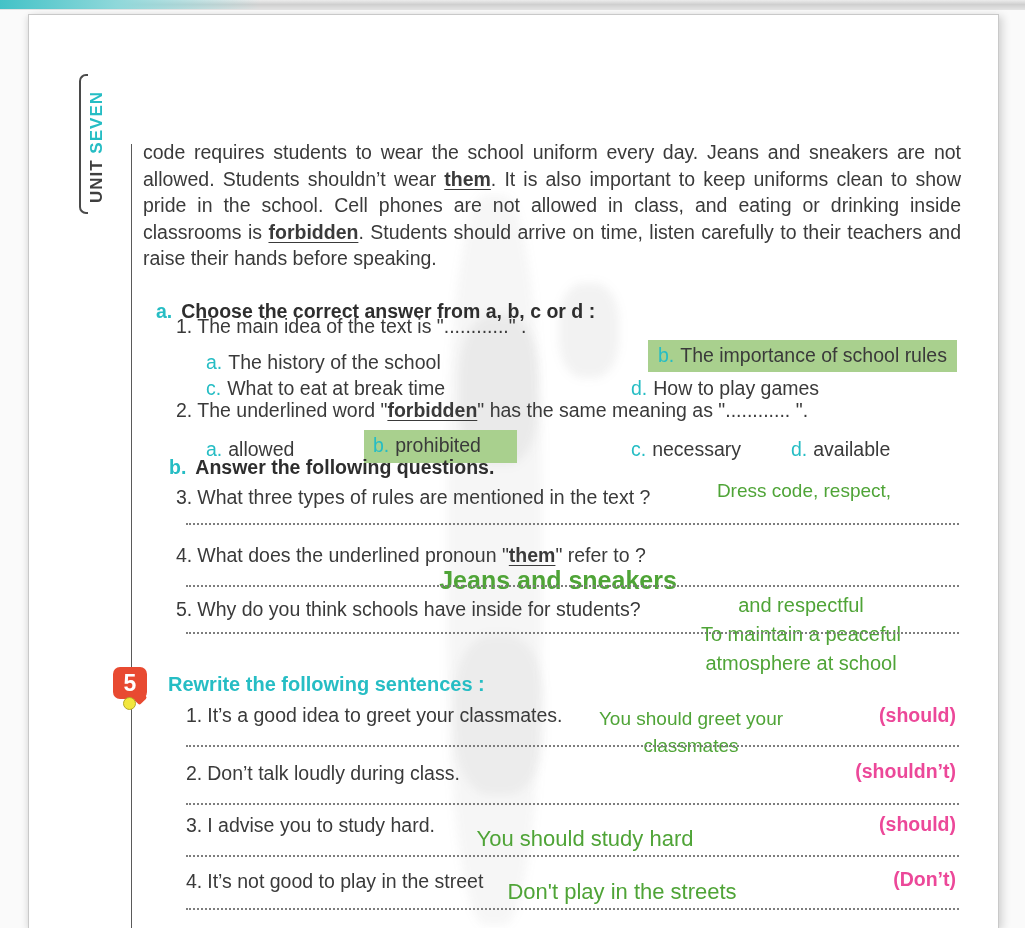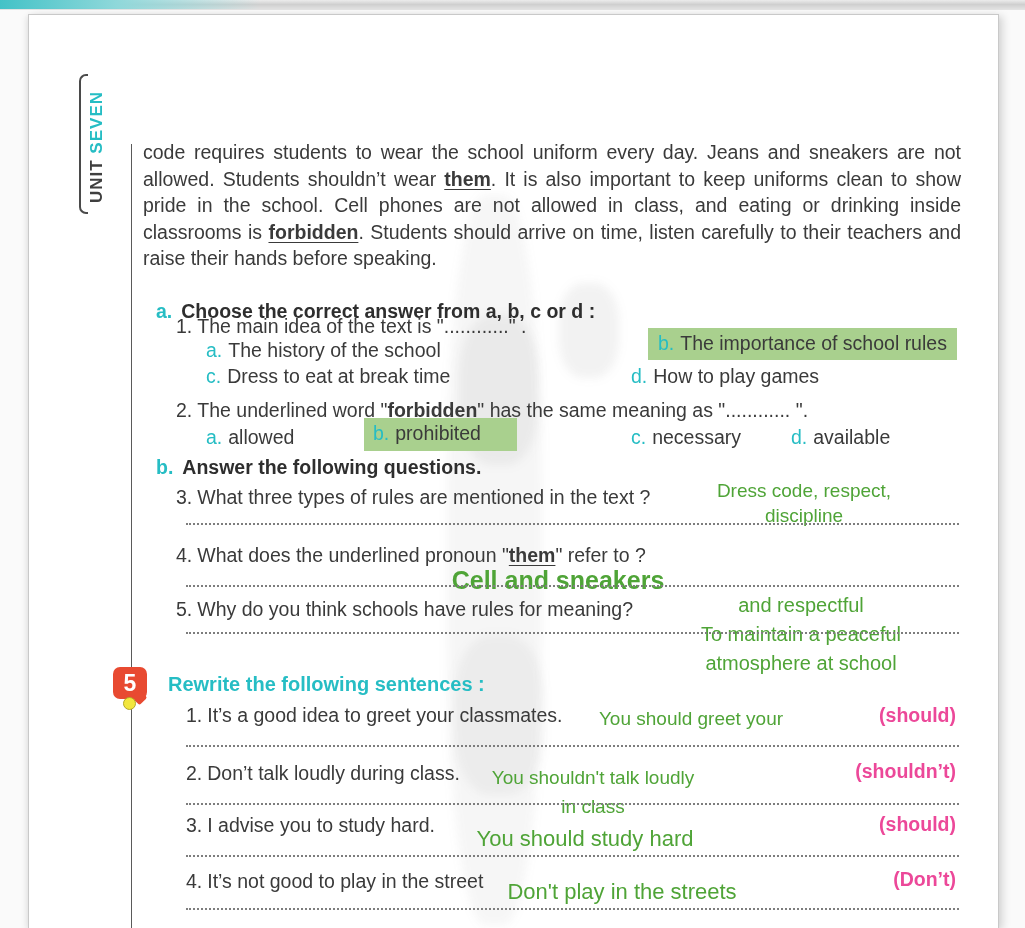--- a/index.html
+++ b/index.html
@@ -33,21 +33,21 @@
   .vline { left:102px; top:129px; width:0; height:785px; border-left:1.5px solid #5a5a5a; }
 
   .passage { left:114px; top:124px; width:818px; font-size:19.5px; line-height:26.5px;
     color:#3a3a3a; text-align:justify; }
   .bu { font-weight:bold; text-decoration:underline; text-underline-offset:3px; }
 
   .sec-head { font-size:19.5px; font-weight:bold; color:#2e2e2e; white-space:nowrap; }
   .sec-letter { color:#26bdc4; margin-right:9px; font-weight:bold; }
   .q-row { font-size:19.5px; color:#3a3a3a; white-space:nowrap; }
   .q-num { margin-right:5px; }
-  .opt { font-size:19.5px; color:#3a3a3a; white-space:nowrap; }
+  .opt { font-size:19.5px; color:#3a3a3a; white-space:nowrap;margin-top:12px; }
   .opt-letter { color:#26bdc4; margin-right:6px; }
   .hl { background:#a9d08e; }
   .dotline { border-bottom:2px dotted #7d7d7d; height:0; }
   .green { color:#4fa437; text-align:center; white-space:nowrap; }
   .hint { font-size:19.5px; font-weight:bold; color:#ec4899; white-space:nowrap; }
 
   .badge { left:84px; top:652px; width:34px; height:32px; background:#e84a31;
     border-radius:7px; color:#ffffff; font-weight:bold; font-size:23px;
     display:flex; align-items:center; justify-content:center; z-index:3; }
   .badge::after { content:""; position:absolute; right:2px; bottom:-4px;
@@ -76,67 +76,63 @@
     <div class="abs vline"></div>
 
     <p class="abs passage"><span>code requires students to wear the school uniform every day. Jeans and sneakers are not allowed. Students shouldn’t wear </span><span class="bu">them</span><span>. It is also important to keep uniforms clean to show pride in the school. Cell phones are not allowed in class, and eating or drinking inside classrooms is </span><span class="bu">forbidden</span><span>. Students should arrive on time, listen carefully to their teachers and raise their hands before speaking.</span></p>
 
     <div class="abs sec-head" style="left:127px; top:285px;"><span class="sec-letter">a.</span><span>Choose the correct answer from a, b, c or d :</span></div>
 
     <div class="abs q-row" style="left:147px; top:300px;"><span class="q-num">1.</span><span>The main idea of the text is "............" .</span></div>
 
     <div class="abs opt" style="left:177px; top:324px;"><span class="opt-letter">a.</span><span>The history of the school</span></div>
     <div class="abs opt hl" style="left:619px; top:313px; padding:4px 10px 5px 10px;"><span class="opt-letter">b.</span><span>The importance of school rules</span></div>
-    <div class="abs opt" style="left:177px; top:350px;"><span class="opt-letter">c.</span><span>Dress to eat at break time</span></div>
+    <div class="abs opt" style="left:177px; top:350px;"><span class="opt-letter">c.</span><span>What to eat at break time</span></div>
     <div class="abs opt" style="left:602px; top:350px;"><span class="opt-letter">d.</span><span>How to play games</span></div>
 
     <div class="abs q-row" style="left:147px; top:384px;"><span class="q-num">2.</span><span>The underlined word "</span><span class="bu">forbidden</span><span>" has the same meaning as "............ ".</span></div>
 
     <div class="abs opt" style="left:177px; top:411px;"><span class="opt-letter">a.</span><span>allowed</span></div>
     <div class="abs opt hl" style="left:335px; top:403px; padding:4px 36px 6px 9px;"><span class="opt-letter">b.</span><span>prohibited</span></div>
     <div class="abs opt" style="left:602px; top:411px;"><span class="opt-letter">c.</span><span>necessary</span></div>
     <div class="abs opt" style="left:762px; top:411px;"><span class="opt-letter">d.</span><span>available</span></div>
 
-    <div class="abs sec-head" style="left:127px; top:441px;"><span class="sec-letter">b.</span><span>Answer the following questions.</span></div>
+    <div class="abs sec-head" style="left:140px; top:441px;"><span class="sec-letter">b.</span><span>Answer the following questions.</span></div>
 
     <div class="abs q-row" style="left:147px; top:471px;"><span class="q-num">3.</span><span>What three types of rules are mentioned in the text ?</span></div>
     <div class="abs green" style="left:615px; top:463px; width:320px; font-size:19px; line-height:25px;text-align:center;">
         <div>Dress code, respect,</div>
-        <div>discipline</div>
       </div>
     <div class="abs dotline" style="left:157px; top:508px; width:773px;"></div>
 
     <div class="abs q-row" style="left:147px; top:529px;"><span class="q-num">4.</span><span>What does the underlined pronoun "</span><span class="bu">them</span><span>" refer to ?</span></div>
-    <div class="abs green" style="left:369px; top:551px; width:320px; font-size:25px; font-weight:bold;">Cell and sneakers</div>
+    <div class="abs green" style="left:369px; top:551px; width:320px; font-size:25px; font-weight:bold;">Jeans and sneakers</div>
     <div class="abs dotline" style="left:157px; top:570px; width:773px;"></div>
 
-    <div class="abs q-row" style="left:147px; top:583px;"><span class="q-num">5.</span><span>Why do you think schools have rules for meaning?</span></div>
+    <div class="abs q-row" style="left:147px; top:583px;"><span class="q-num">5.</span><span>Why do you think schools have inside for students?</span></div>
     <div class="abs green" style="left:612px; top:576px; width:320px; font-size:20px; line-height:29px;">
         <div>and respectful</div>
         <div>To maintain a peaceful</div>
         <div>atmosphere at school</div>
       </div>
     <div class="abs dotline" style="left:157px; top:617px; width:773px;"></div>
 
     <div class="abs badge">5</div>
     <div class="abs dot"></div>
     <div class="abs ex-title" style="left:139px; top:658px;">Rewrite the following sentences :</div>
 
     <div class="abs q-row" style="left:157px; top:689px;"><span class="q-num">1.</span><span>It’s a good idea to greet your classmates.</span></div>
     <div class="abs green" style="left:502px; top:690px; width:320px; font-size:19px; line-height:27px;">
         <div>You should greet your</div>
+        <div>classmates</div>
       </div>
     <div class="abs hint" style="right:42px; top:689px;">(should)</div>
     <div class="abs dotline" style="left:157px; top:730px; width:773px;"></div>
 
     <div class="abs q-row" style="left:157px; top:747px;"><span class="q-num">2.</span><span>Don’t talk loudly during class.</span></div>
-    <div class="abs green" style="left:404px; top:748px; width:320px; font-size:19px; line-height:29px;">
-        <div>You shouldn't talk loudly</div>
-        <div>in class</div>
-      </div>
     <div class="abs hint" style="right:42px; top:745px;">(shouldn’t)</div>
     <div class="abs dotline" style="left:157px; top:788px; width:773px;"></div>
 
     <div class="abs q-row" style="left:157px; top:799px;"><span class="q-num">3.</span><span>I advise you to study hard.</span></div>
     <div class="abs green" style="left:396px; top:811px; width:320px; font-size:22px;">You should study hard</div>
     <div class="abs hint" style="right:42px; top:798px;">(should)</div>
     <div class="abs dotline" style="left:157px; top:840px; width:773px;"></div>
 
     <div class="abs q-row" style="left:157px; top:855px;"><span class="q-num">4.</span><span>It’s not good to play in the street</span></div>
     <div class="abs green" style="left:433px; top:864px; width:320px; font-size:22px;">Don't play in the streets</div>

